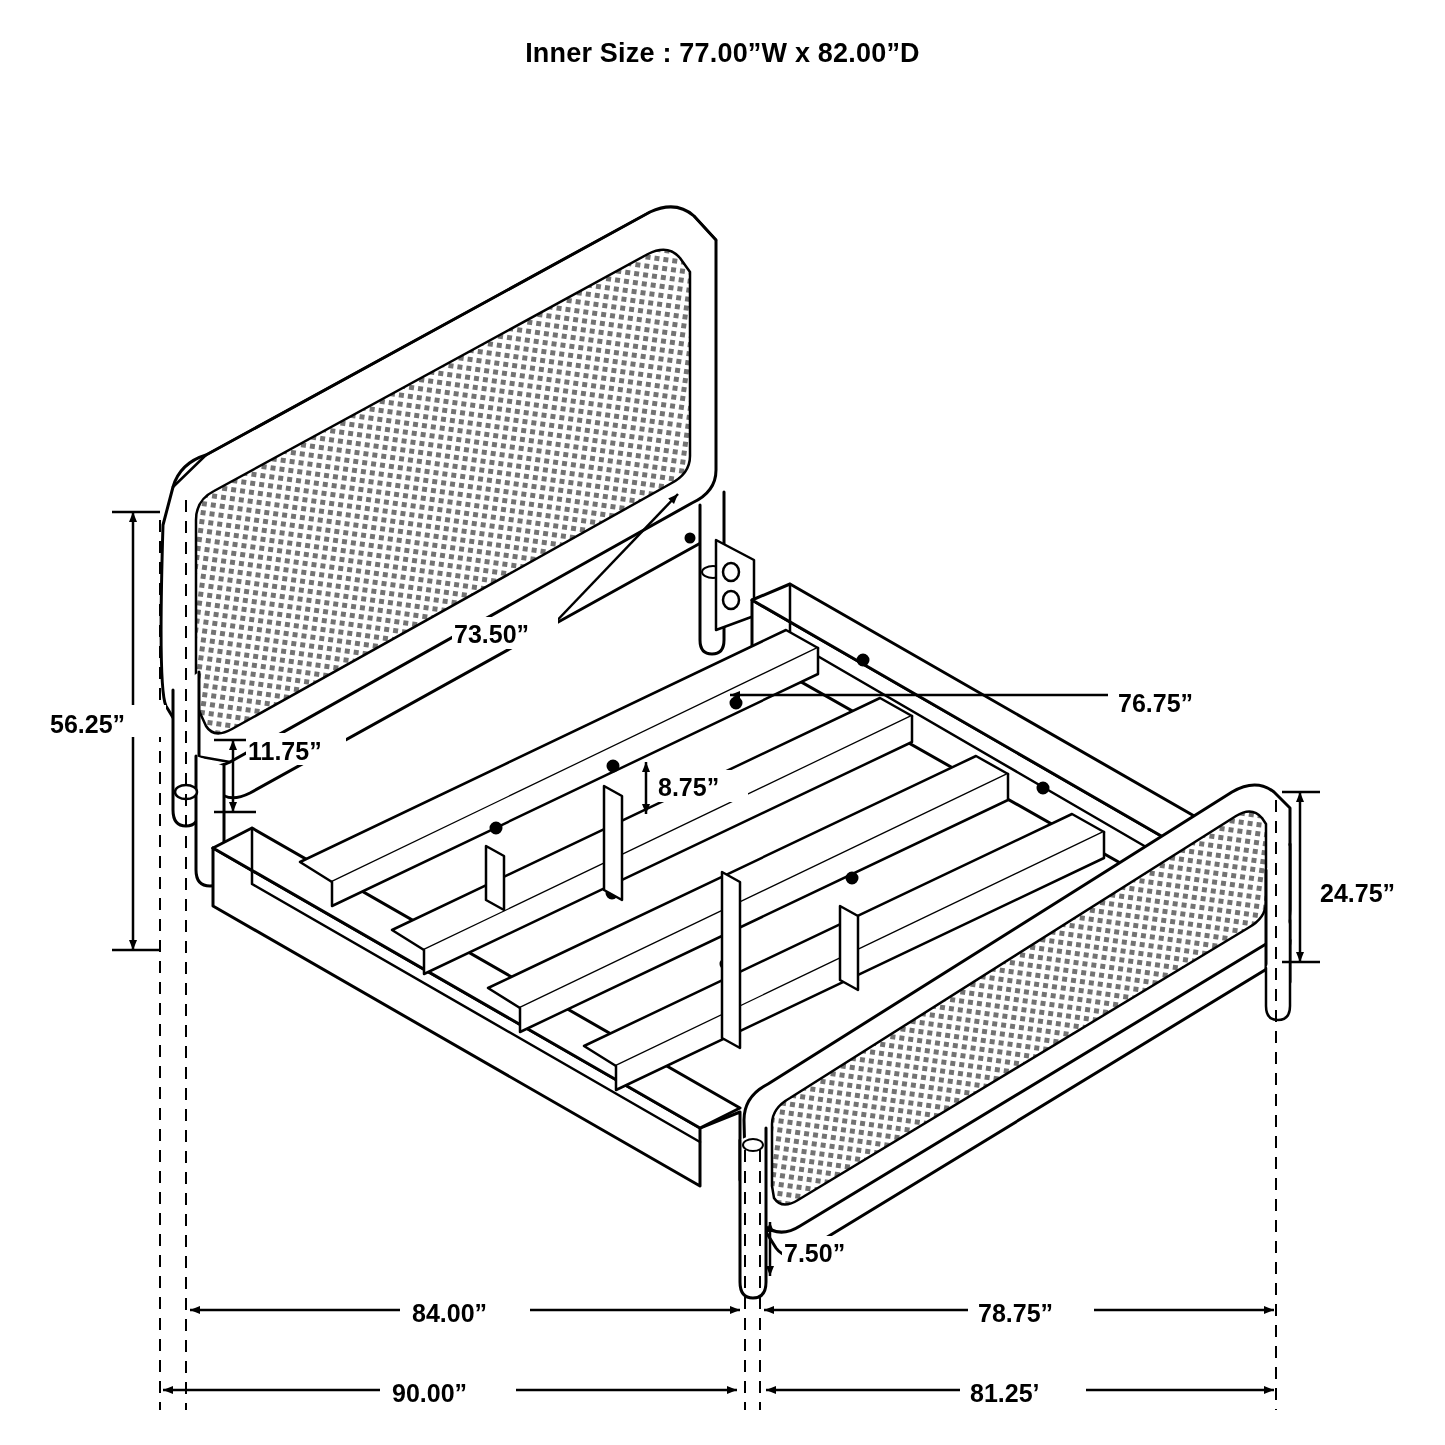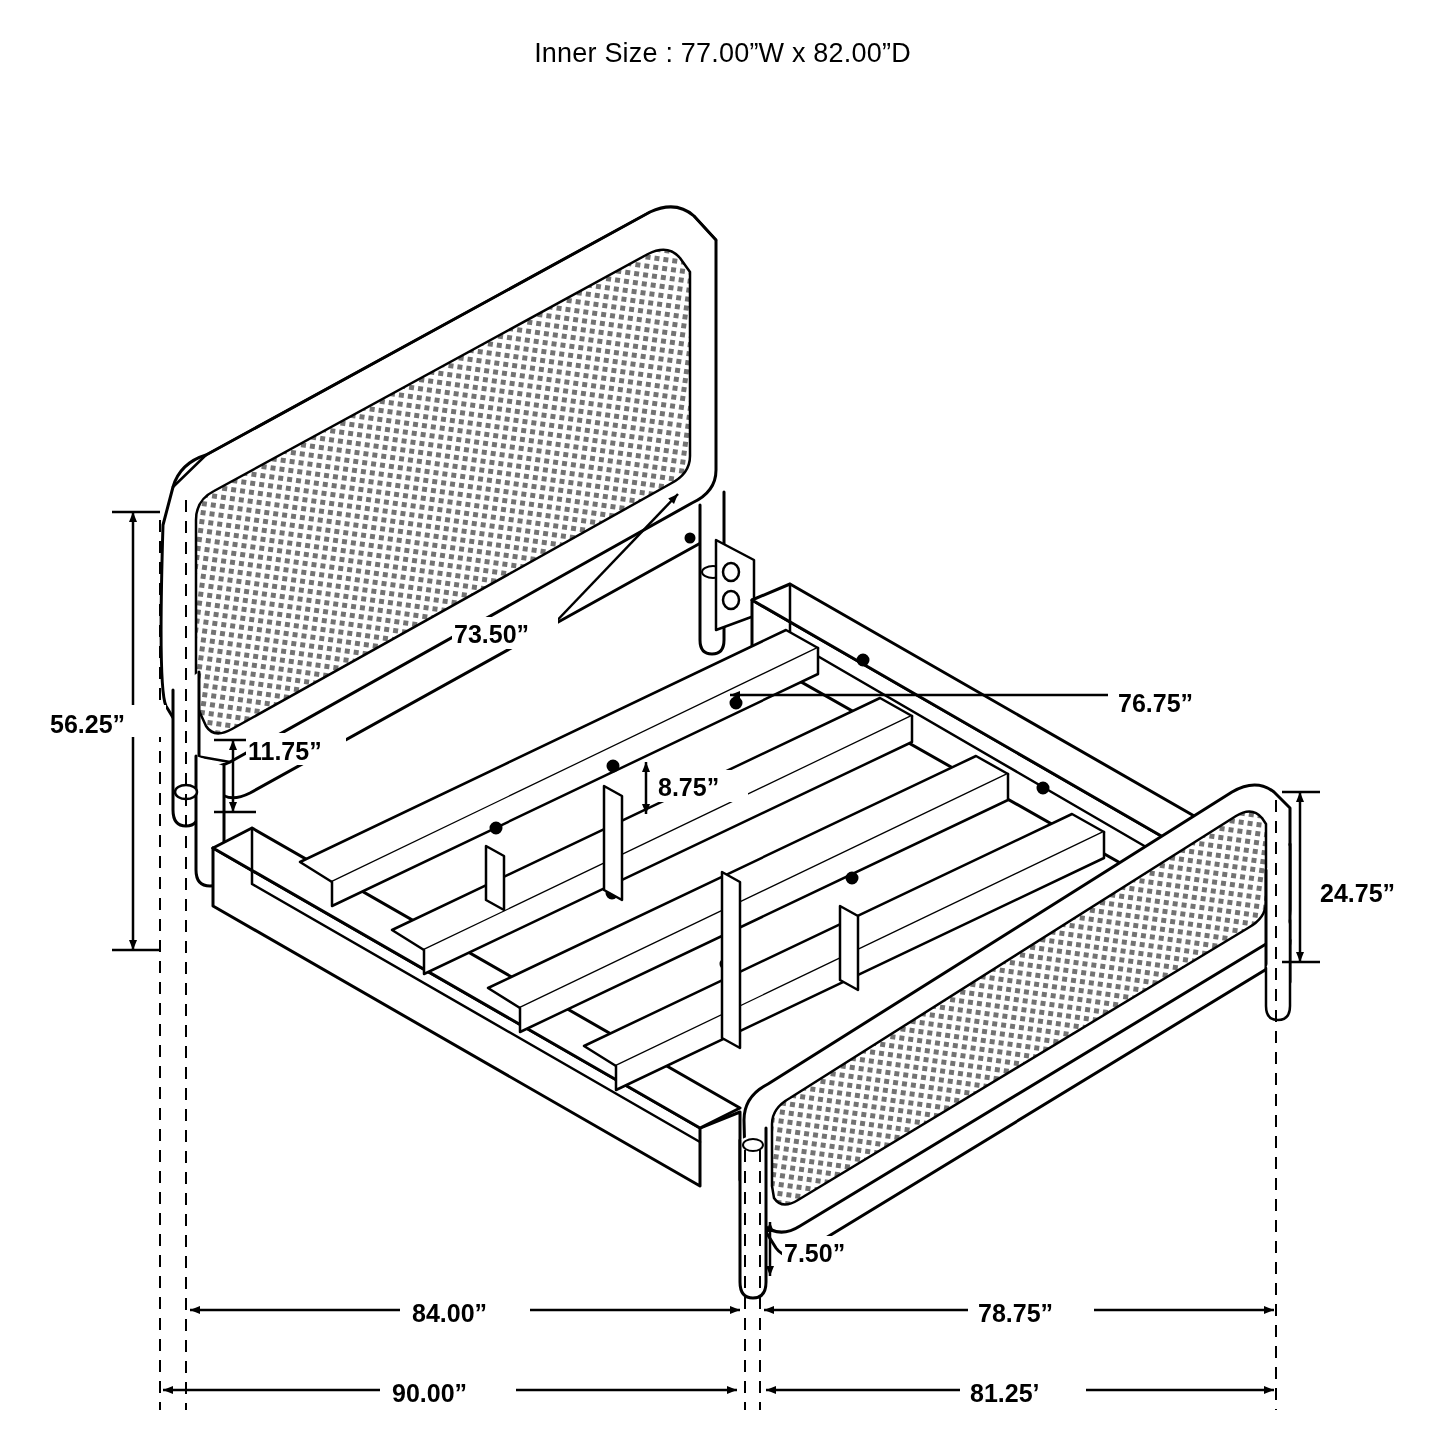--- a/index.html
+++ b/index.html
@@ -21,21 +21,21 @@
     width: 1445px;
     height: 1445px;
   }
   .title {
     position: absolute;
     top: 38px;
     left: 0;
     width: 1445px;
     text-align: center;
     font-size: 27px;
-    font-weight: normal;
+    font-weight: bold;
     letter-spacing: 0.2px;
   }
   svg { display: block; }
   text {
     font-family: "Liberation Sans", sans-serif;
     font-weight: bold;
     fill: #000000;
   }
   .dim-label { font-size: 25px; }
 </style>

